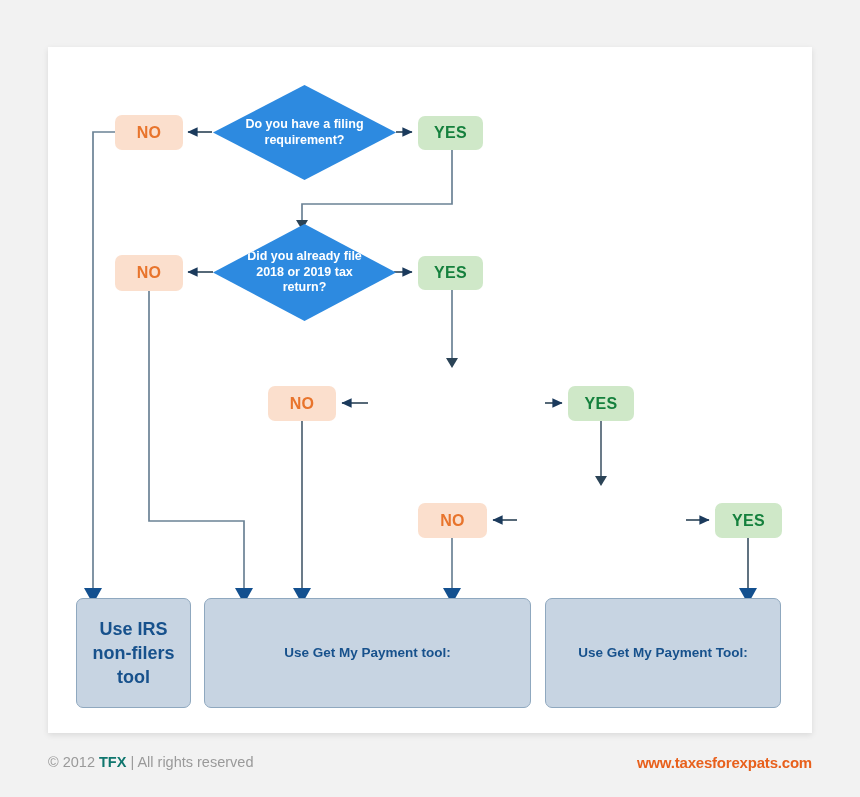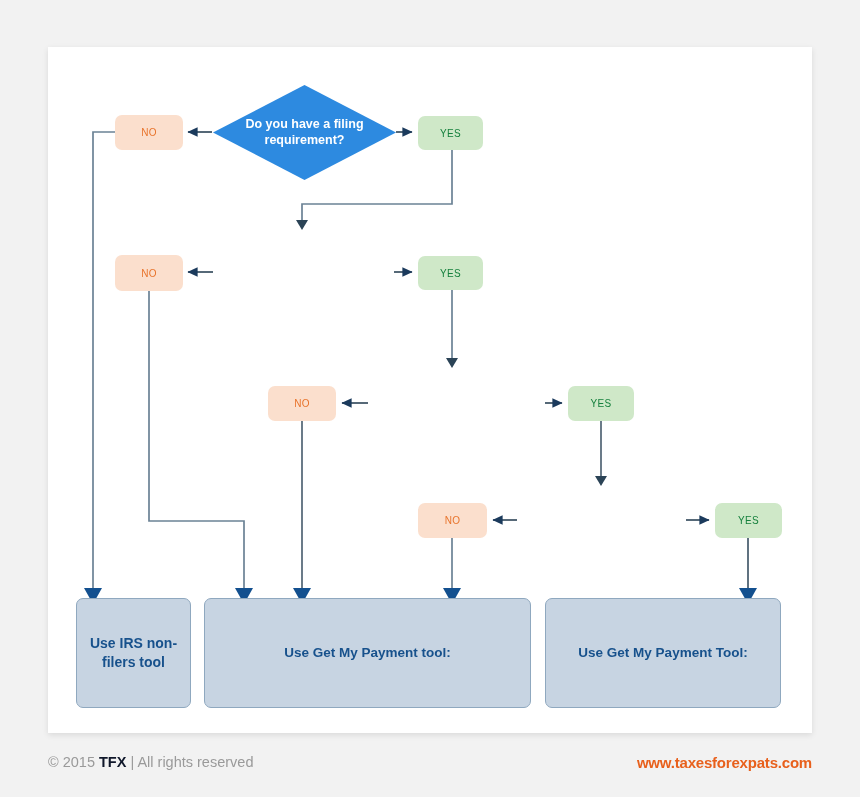--- a/index.html
+++ b/index.html
@@ -62,22 +62,22 @@
     display: block;
     width: 72%;
   }
   
   .pill {
     position: absolute;
     display: flex;
     align-items: center;
     justify-content: center;
     border-radius: 7px;
-    font-weight: normal;
-    font-size: 10px;
+    font-weight: bold;
+    font-size: 16px;
     letter-spacing: 0.3px;
     text-align: right;
   }
   .pill.no {
     background: #fbdfcd;
     color: #e8742c;
   }
   .pill.yes {
     background: #cfe8c8;
     color: #15803d;
@@ -102,21 +102,21 @@
     line-height: 1.25;
     color: #17518c;
   }
   .result .r-body {
     font-size: 12px;
     line-height: 1.42;
     color: #1f5a94;
     margin-top: 3px;
   }
   .result.narrow .r-title {
-    font-size: 14px;
+    font-size: 18px;
     line-height: 1.35;
   }
   .result.centered .r-body {
     text-align: left;
   }
   
   .footer {
     position: absolute;
     left: 48px;
     top: 750px;
@@ -124,21 +124,21 @@
     height: 24px;
     display: flex;
     align-items: center;
     justify-content: space-between;
   }
   .footer .copyright {
     font-size: 14.5px;
     color: #9a9a9a;
   }
   .footer .copyright b {
-    color: #0f172a;
+    color: #0f766e;
     font-weight: bold;
   }
   .footer .site {
     font-size: 15px;
     font-weight: bold;
     color: #e8601c;
     letter-spacing: -0.2px;
   }
 </style>
 </head>
@@ -199,20 +199,23 @@
       <polygon points="443,580 461,580 452,596" fill="#13508f"></polygon>
 
       <path d="M748,530 L748,586" stroke="#2b4356" stroke-width="1.5" fill="none"></path>
       <polygon points="739,580 757,580 748,596" fill="#13508f"></polygon>
     </svg>
 
     <div class="diamond" style="left:213px; top:77px; width:183px; height:95px;">
       <span>Do you have a filing requirement?</span>
     </div>
 
+    <div class="diamond" style="left:213px; top:216px; width:183px; height:97px;">
+      <span>Did you already file 2018 or 2019 tax return?</span>
+    </div>
 
 
 
     <div class="pill no" style="left:115px; top:107px; width:68px; height:35px;">
       <span>NO</span>
     </div>
     <div class="pill yes" style="left:418px; top:108px; width:65px; height:34px;">
       <span>YES</span>
     </div>
 
@@ -245,17 +248,17 @@
       <div class="r-title">Use Get My Payment tool:</div>
     </div>
 
     <div class="result centered" style="left:545px; top:590px; width:236px; height:110px;">
       <div class="r-title">Use Get My Payment Tool:</div>
     </div>
 
   </div>
 
   <div class="footer">
-    <div class="copyright"><span>© 2015 </span><b>TFX</b><span> | All rights reserved</span></div>
+    <div class="copyright"><span>© 2012 </span><b>TFX</b><span> | All rights reserved</span></div>
     <div class="site">www.taxesforexpats.com</div>
   </div>
 
 </div>
 
 </body></html>

